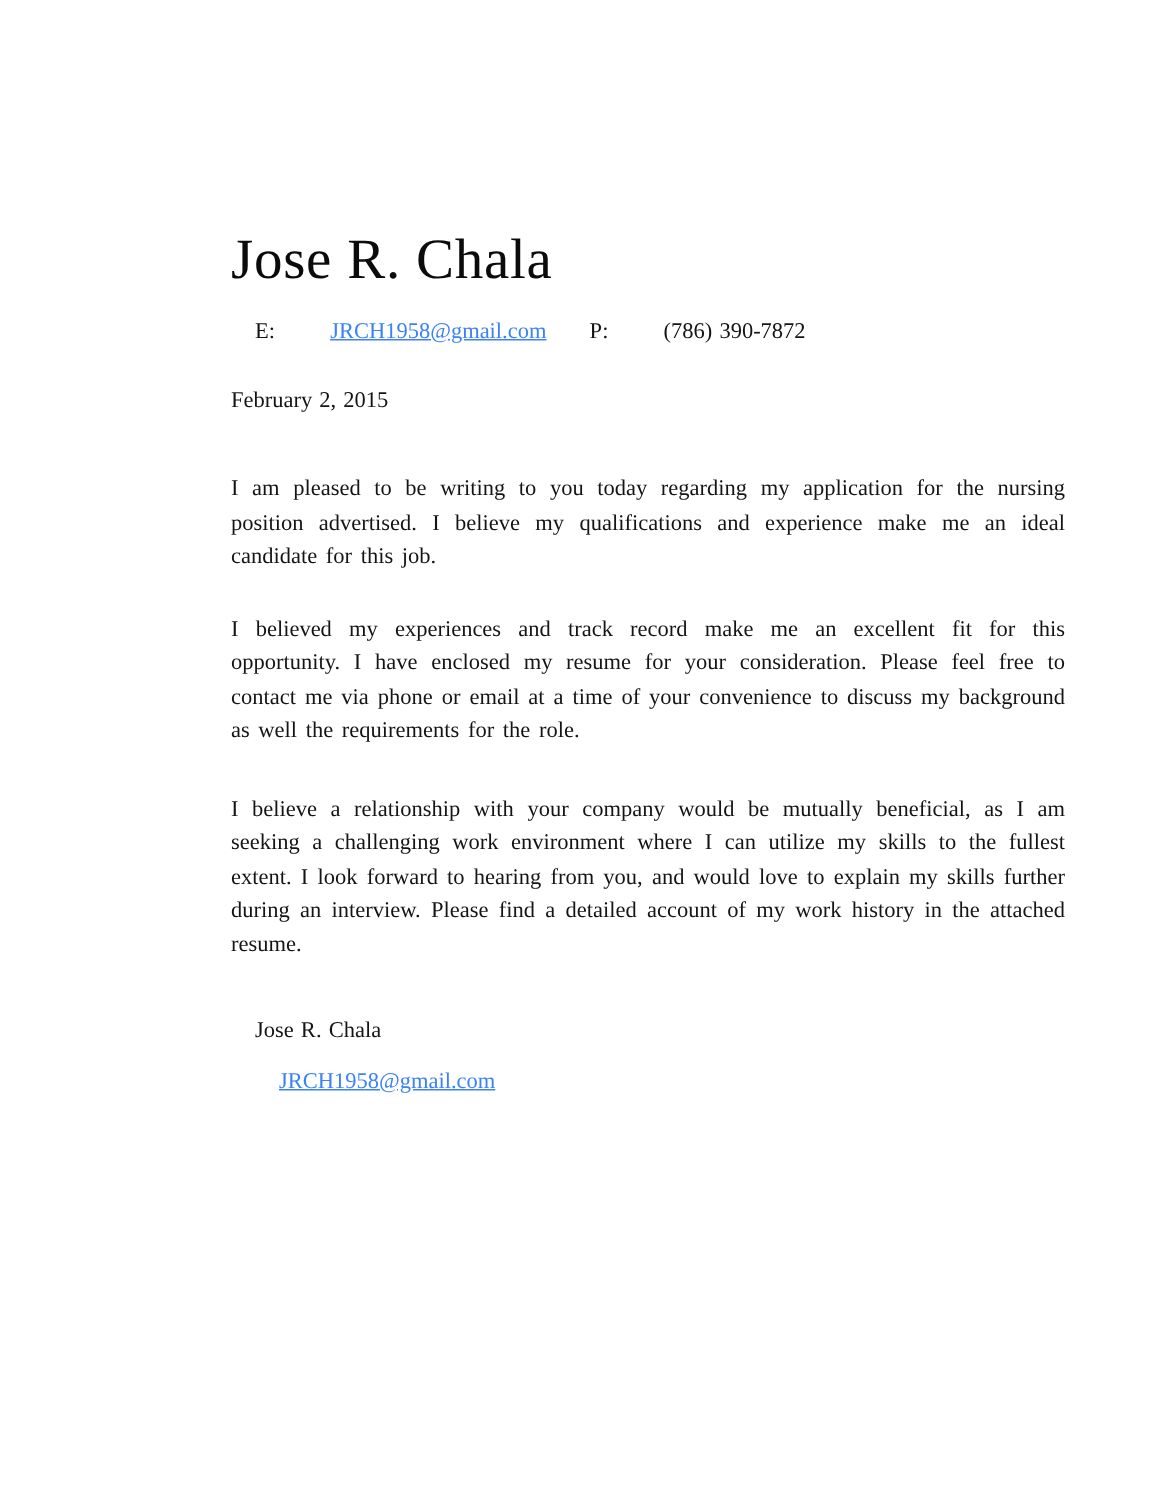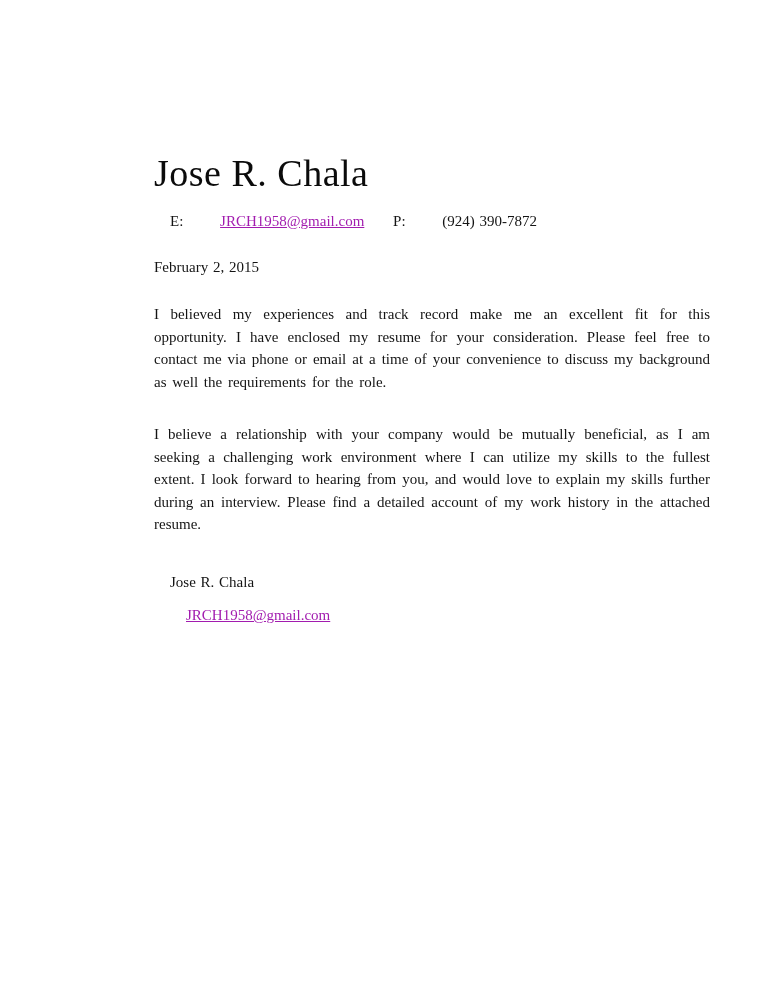--- a/index.html
+++ b/index.html
@@ -25,21 +25,21 @@
     color: #0b0b0b;
   }
   .line {
     font-size: 15px;
     line-height: 1.25;
     word-spacing: 1px;
   }
   .address-line { margin-top: 16px; }
   .contact-line { margin-top: 2px; }
   .email-link {
-    color: #a21caf;
+    color: #3b82f6;
     text-decoration: underline;
     cursor: pointer;
   }
   .phone-part { margin-left: 8px; }
   .date-line { margin-top: 28px; }
   .salutation-line { margin-top: 38px; }
   .para {
     font-size: 15px;
     line-height: 1.5;
     text-align: justify;
@@ -57,26 +57,27 @@
 
 <div class="page">
 
   <h1 class="sender-name">Jose R. Chala</h1>
 
 
   <p class="line contact-line">
     <span>E:</span>
     <a class="email-link">JRCH1958@gmail.com</a>
     <span class="phone-part">P:</span>
-    <span>(924) 390-7872</span>
+    <span>(786) 390-7872</span>
   </p>
 
   <p class="line date-line">February 2, 2015</p>
 
 
+  <p class="para para-1">I am pleased to be writing to you today regarding my application for the nursing position advertised.  I believe my qualifications and experience make me an ideal candidate for this job.</p>
 
   <p class="para para-3">I believed my experiences and track record make me an excellent fit for this opportunity.  I have enclosed my resume for your consideration.  Please feel free to contact me via phone or email at a time of your convenience to discuss my background as well the requirements for the role.</p>
 
   <p class="para para-2">I believe a relationship with your company would be mutually beneficial, as I am seeking a challenging work environment where I can utilize my skills to the fullest extent.  I look forward to hearing from you, and would love to explain my skills further during an interview.  Please find a detailed account of my work history in the attached resume.</p>
 
 
   <div class="signature-block">
     <p class="line">Jose R. Chala</p>
     <p class="line">
       <a class="email-link">JRCH1958@gmail.com</a>

